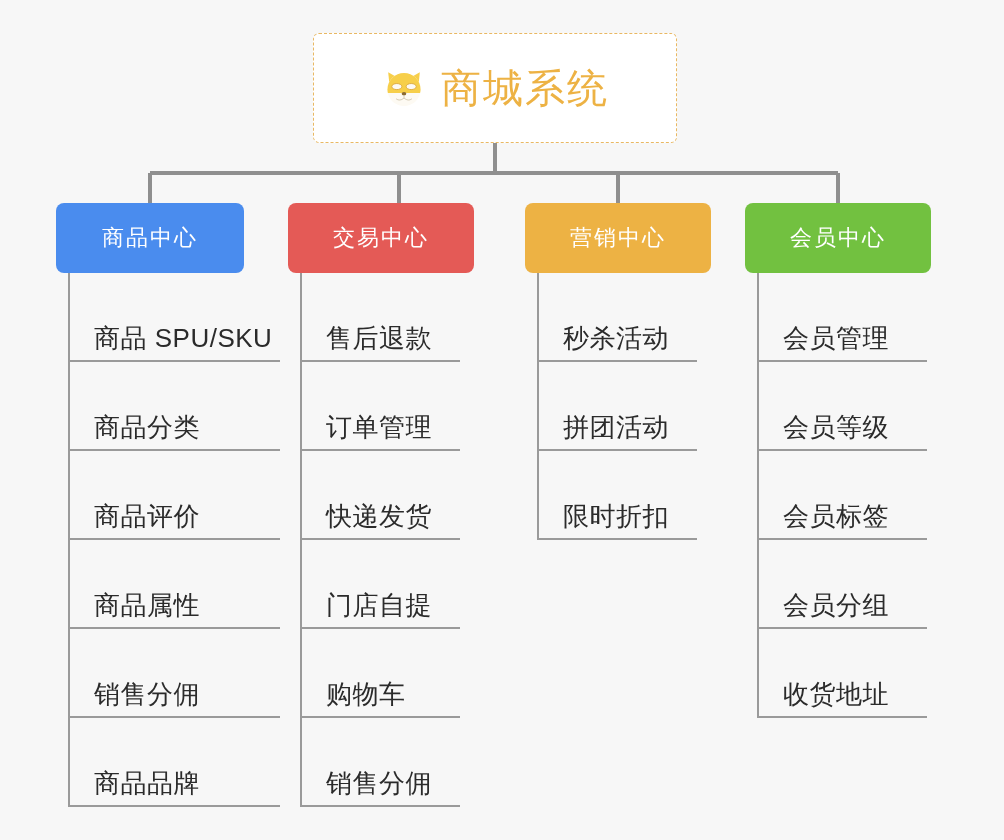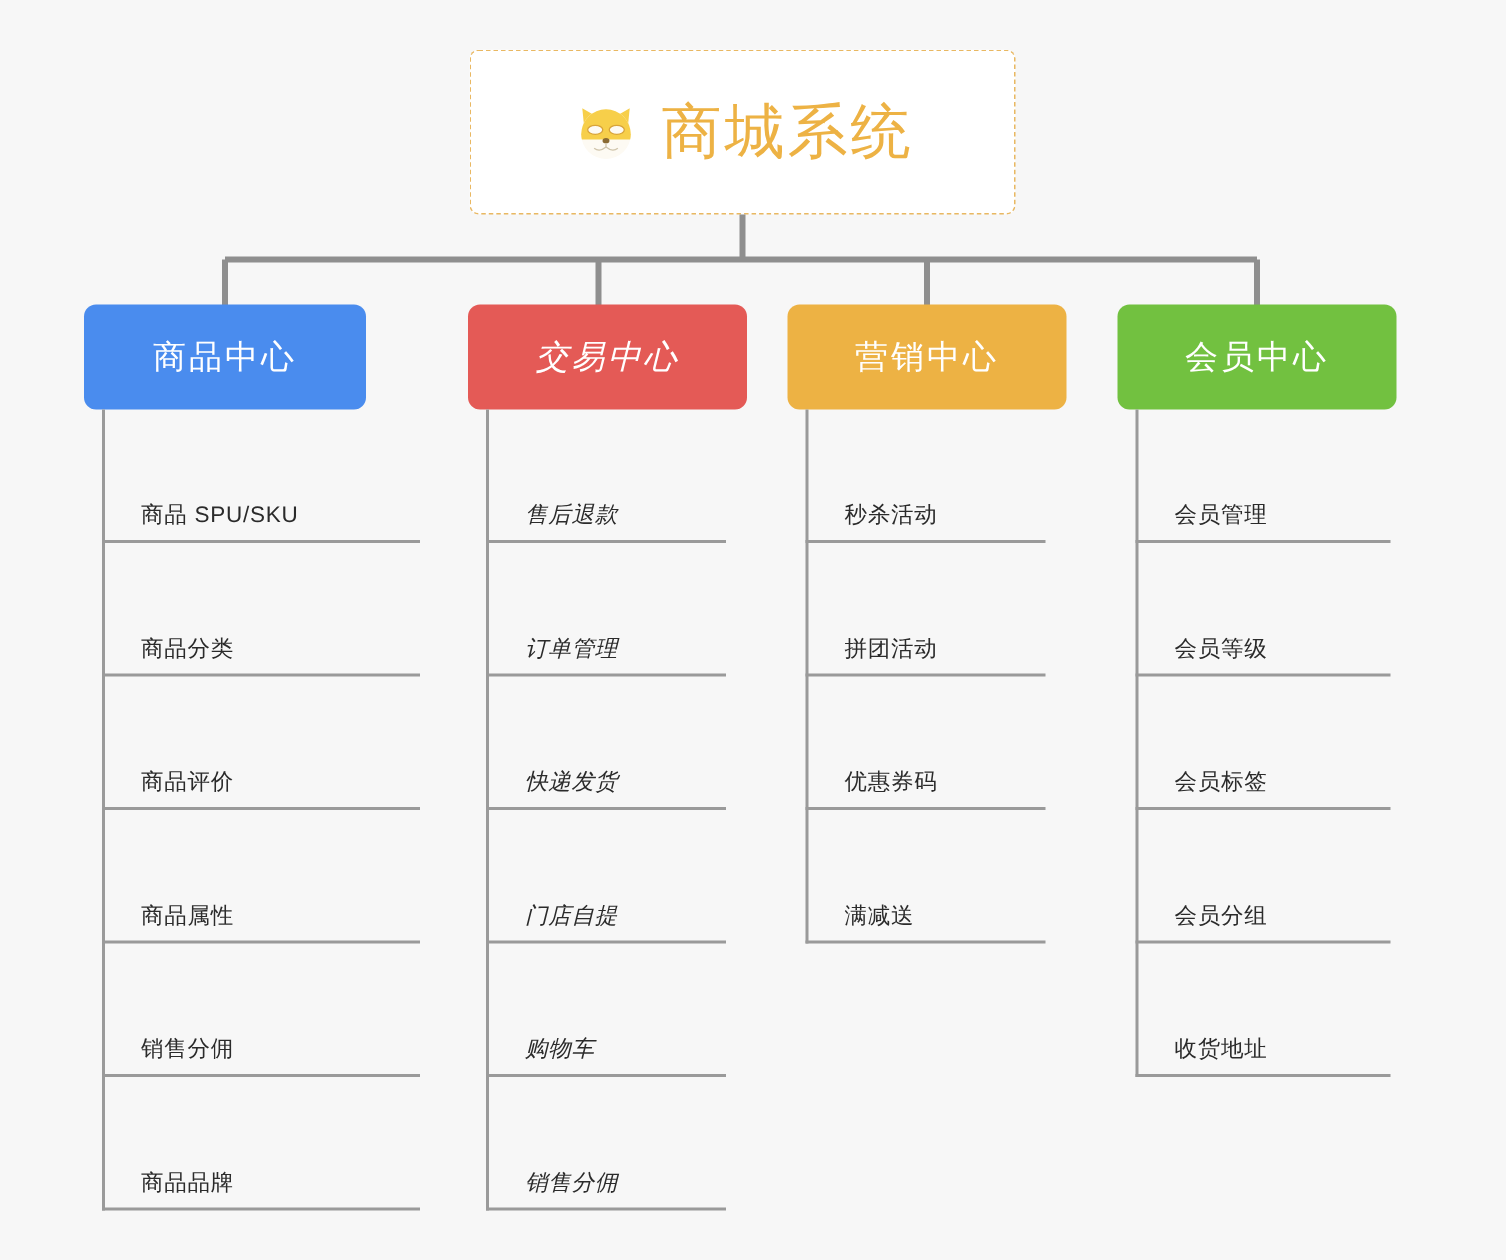--- a/index.html
+++ b/index.html
@@ -104,34 +104,34 @@
 
   .leaf {
     position: relative;
     height: 89px;
     box-sizing: border-box;
     display: flex;
     align-items: flex-end;
     border-bottom: 2px solid #9a9a9a;
   }
   .leaf-label {
-    font-size: 15px;
+    font-size: 26px;
     color: #2b2b2b;
     line-height: 1;
     padding: 0 10px 9px 26px;
     white-space: nowrap;
     letter-spacing: 0.5px;
   }
 
   
   #branch-0 { left: 56px;  width: 212px; }
   #branch-0 .branch-head { width: 188px; background: #4a8cee; }
   #branch-0 .leaf { width: 212px; }
 
-  #branch-1 { left: 312px; width: 186px; font-style: italic; }
+  #branch-1 { left: 288px; width: 186px; }
   #branch-1 .branch-head { width: 186px; background: #e45a56; }
   #branch-1 .leaf { width: 160px; }
 
   #branch-2 { left: 525px; width: 186px; }
   #branch-2 .branch-head { width: 186px; background: #edb244; }
   #branch-2 .leaf { width: 160px; }
 
   #branch-3 { left: 745px; width: 186px; }
   #branch-3 .branch-head { width: 186px; background: #72c140; }
   #branch-3 .leaf { width: 170px; }
@@ -233,24 +233,21 @@
       <span class="branch-head-label">营销中心</span>
     </div>
     <div class="branch-items">
       <div class="leaf">
           <span class="leaf-label">秒杀活动</span>
         </div>
       <div class="leaf">
           <span class="leaf-label">拼团活动</span>
         </div>
       <div class="leaf">
-          <span class="leaf-label">优惠券码</span>
-        </div>
-      <div class="leaf">
-          <span class="leaf-label">满减送</span>
+          <span class="leaf-label">限时折扣</span>
         </div>
     </div>
   </div>
 
   <div class="branch" id="branch-3">
     <div class="branch-head">
       <span class="branch-head-label">会员中心</span>
     </div>
     <div class="branch-items">
       <div class="leaf">

